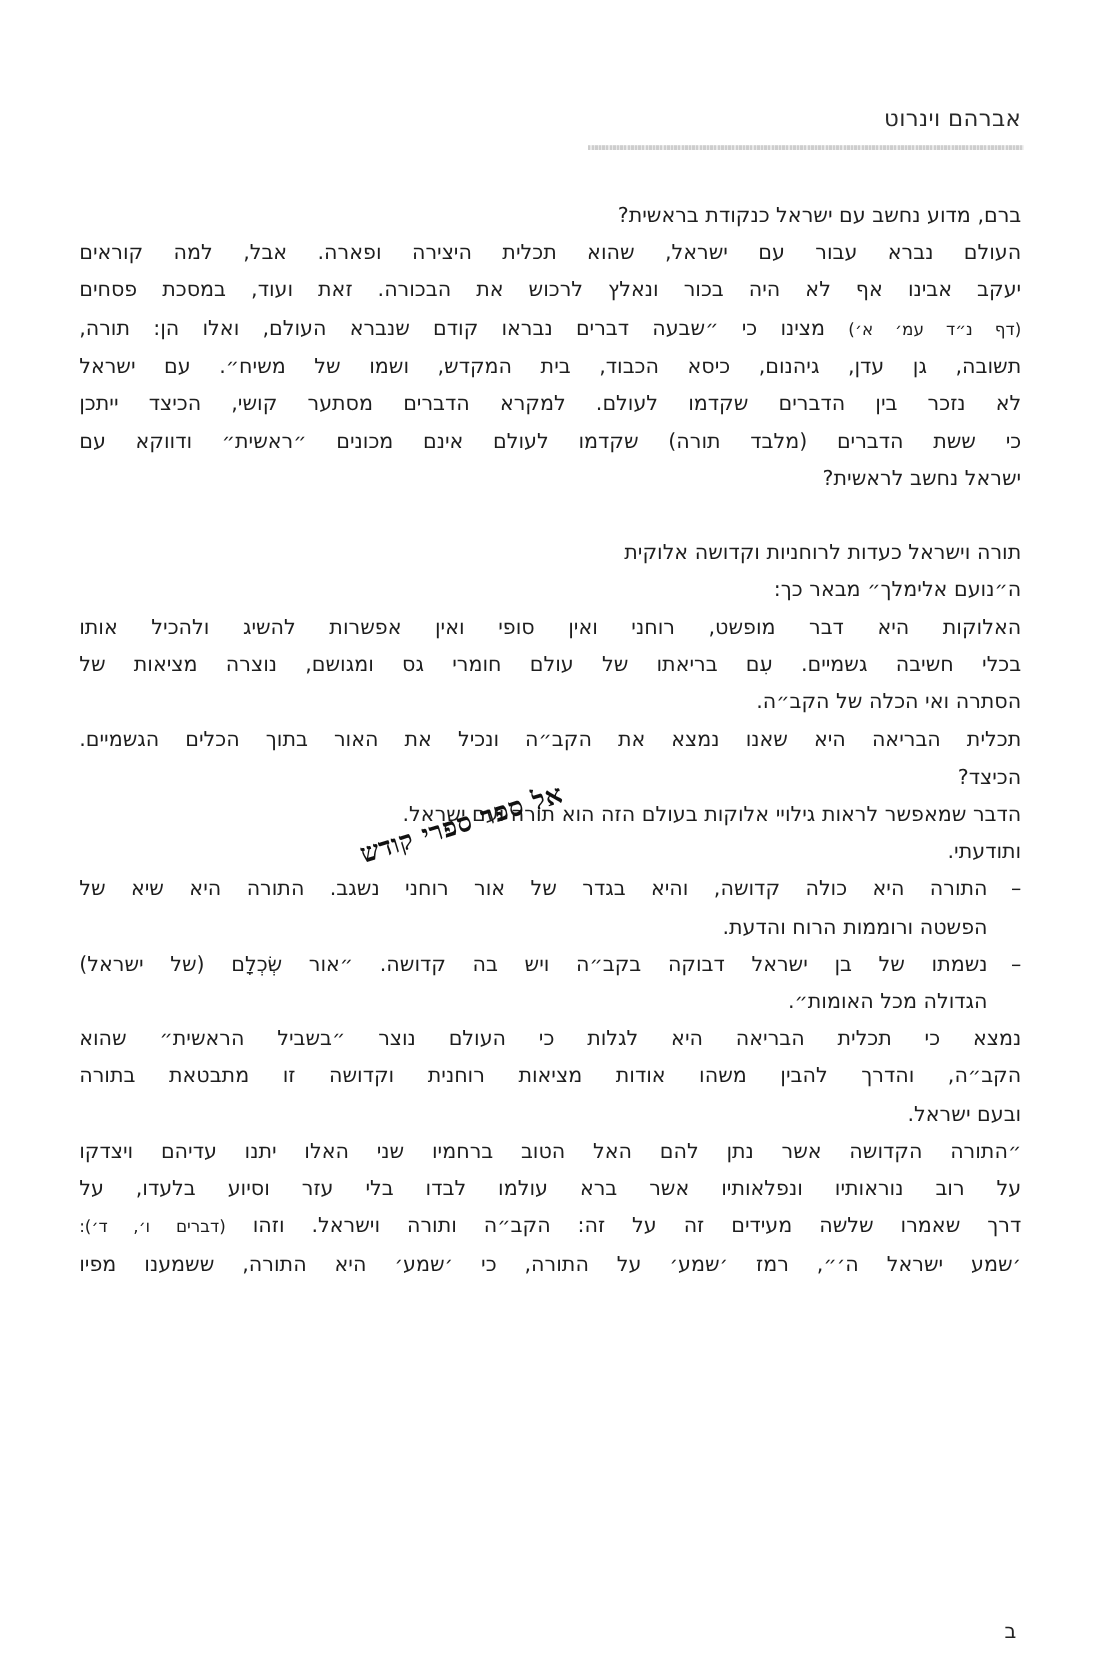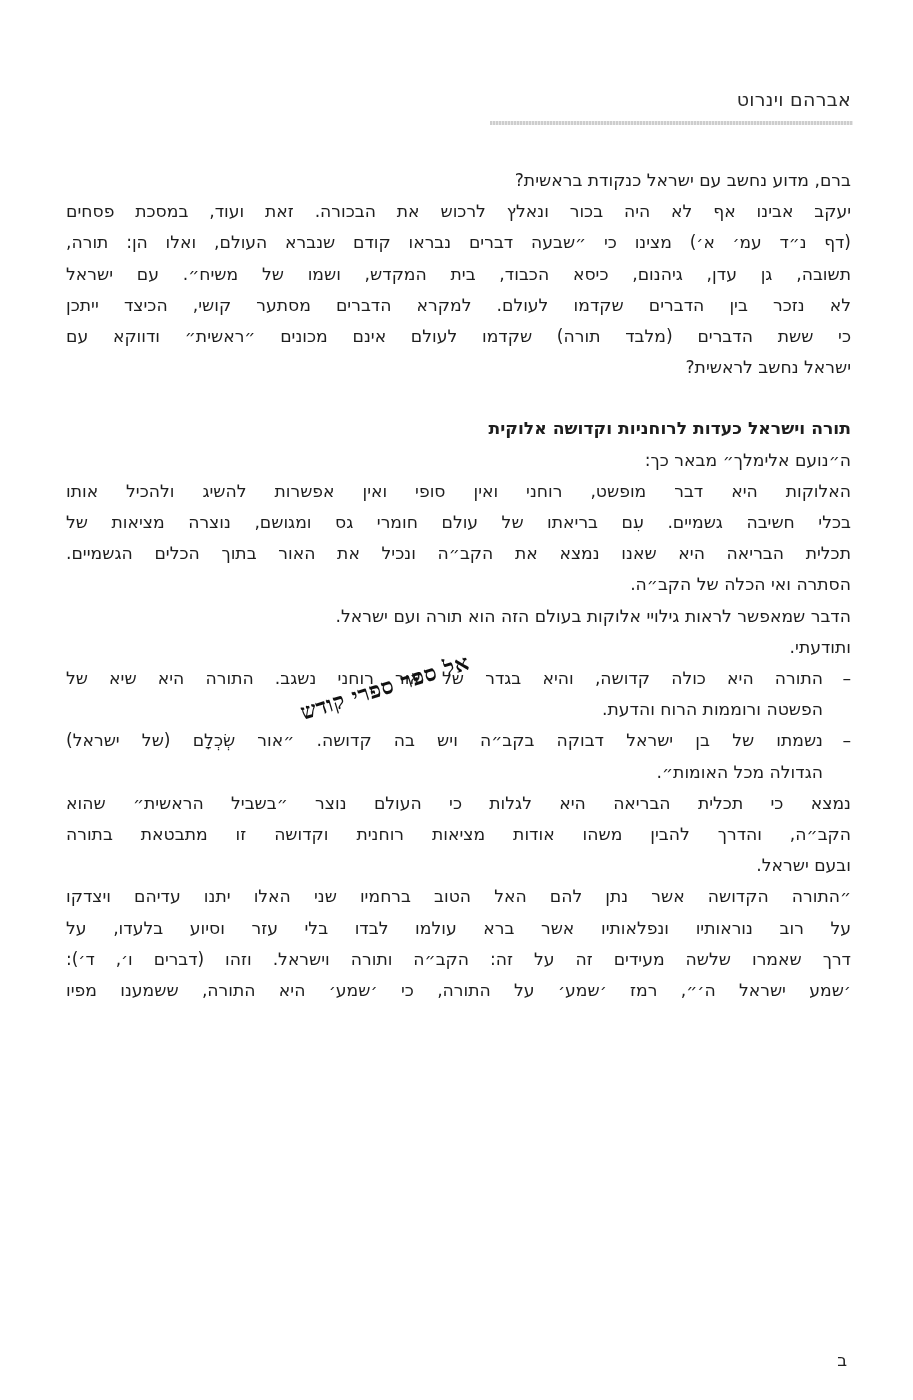--- a/index.html
+++ b/index.html
@@ -56,26 +56,26 @@
       white-space: nowrap;
       overflow: hidden;
     }
     .body-text .line.last {
       text-align-last: right;
     }
     .gap {
       height: 30px;
     }
     .heading {
-      font-weight: bold;
+      font-weight: normal;
       text-align-last: right !important;
     }
     .bold { font-weight: bold; }
     .src {
-      font-size: 17px;
+      font-size: 14px;
     }
     .bullet-item {
       position: relative;
       padding-right: 28px;
     }
     .bullet-item .dash {
       position: absolute;
       right: 0;
       top: 0;
     }
@@ -107,36 +107,38 @@
 
 <div class="page">
 
   <div class="running-head">אברהם וינרוט</div>
   <div class="head-rule"></div>
 
   <div class="body-text">
 
     <div>
       <span class="line last">ברם, מדוע נחשב עם ישראל כנקודת בראשית?</span>
+      <span class="line">העולם נברא עבור עם ישראל, שהוא תכלית היצירה ופארה. אבל, למה קוראים</span>
       <span class="line">יעקב אבינו אף לא היה בכור ונאלץ לרכוש את הבכורה. זאת ועוד, במסכת פסחים</span>
       <span class="line"><span class="src">(דף נ״ד עמ׳ א׳)</span> <span>מצינו כי ״שבעה דברים נבראו קודם שנברא העולם, ואלו הן: תורה,</span></span>
       <span class="line">תשובה, גן עדן, גיהנום, כיסא הכבוד, בית המקדש, ושמו של משיח״. עם ישראל</span>
       <span class="line">לא נזכר בין הדברים שקדמו לעולם. למקרא הדברים מסתער קושי, הכיצד ייתכן</span>
       <span class="line">כי ששת הדברים (מלבד תורה) שקדמו לעולם אינם מכונים ״ראשית״ ודווקא עם</span>
       <span class="line last">ישראל נחשב לראשית?</span>
     </div>
 
     <div class="gap"></div>
 
     <span class="line last heading">תורה וישראל כעדות לרוחניות וקדושה אלוקית</span>
     <span class="line last">ה״נועם אלימלך״ מבאר כך:</span>
     <span class="line">האלוקות היא דבר מופשט, רוחני ואין סופי ואין אפשרות להשיג ולהכיל אותו</span>
     <span class="line">בכלי חשיבה גשמיים. עִם בריאתו של עולם חומרי גס ומגושם, נוצרה מציאות של</span>
+    <span class="line last">הסתרה ואי הכלה של הקב״ה.</span>
     <span class="line">תכלית הבריאה היא שאנו נמצא את הקב״ה ונכיל את האור בתוך הכלים הגשמיים.</span>
-    <span class="line last">הסתרה ואי הכלה של הקב״ה.</span>
+    <span class="line last">הכיצד?</span>
     <span class="line last">הדבר שמאפשר לראות גילויי אלוקות בעולם הזה הוא תורה ועם ישראל.</span>
     <span class="line last">ותודעתי.</span>
 
     <div class="bullet-item">
       <span class="dash">–</span>
       <span class="line">התורה היא כולה קדושה, והיא בגדר של אור רוחני נשגב. התורה היא שיא של</span>
       <span class="line last">הפשטה ורוממות הרוח והדעת.</span>
     </div>
 
     <div class="bullet-item">

